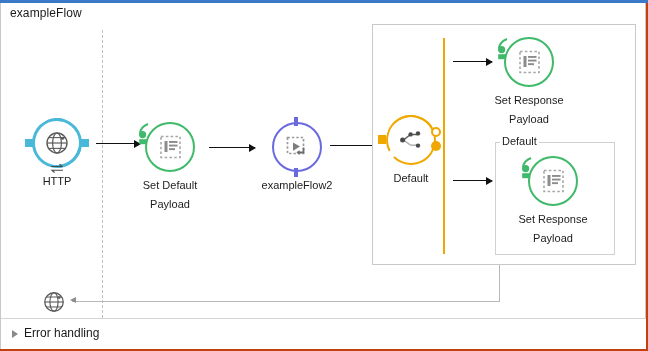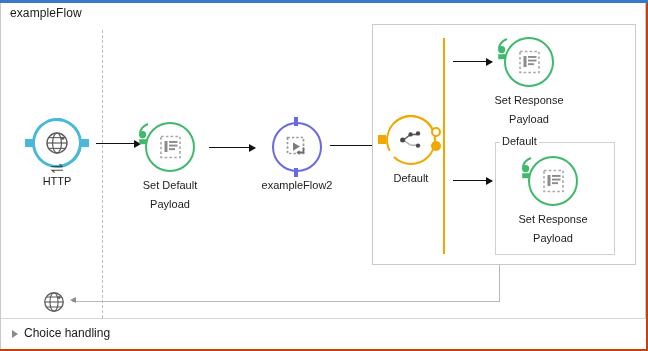--- a/index.html
+++ b/index.html
@@ -352,16 +352,16 @@
       <ellipse cx="13" cy="13" rx="4.4" ry="10" fill="none" stroke="#5b5b5b" stroke-width="1.2"></ellipse>
       <line x1="3" y1="13" x2="23" y2="13" stroke="#5b5b5b" stroke-width="1.2"></line>
       <line x1="4.6" y1="7.6" x2="21.4" y2="7.6" stroke="#5b5b5b" stroke-width="1.1"></line>
       <line x1="4.6" y1="18.4" x2="21.4" y2="18.4" stroke="#5b5b5b" stroke-width="1.1"></line>
       <circle cx="18.6" cy="8.2" r="1.5" fill="#5b5b5b"></circle>
     </svg>
   </div>
 
   <div class="err-strip" style="top:319px;">
     <div class="err-tri"></div>
-    <div class="err-text">Choice handling</div>
+    <div class="err-text">Error handling</div>
   </div>
 
 </div>
 
 </body></html>

